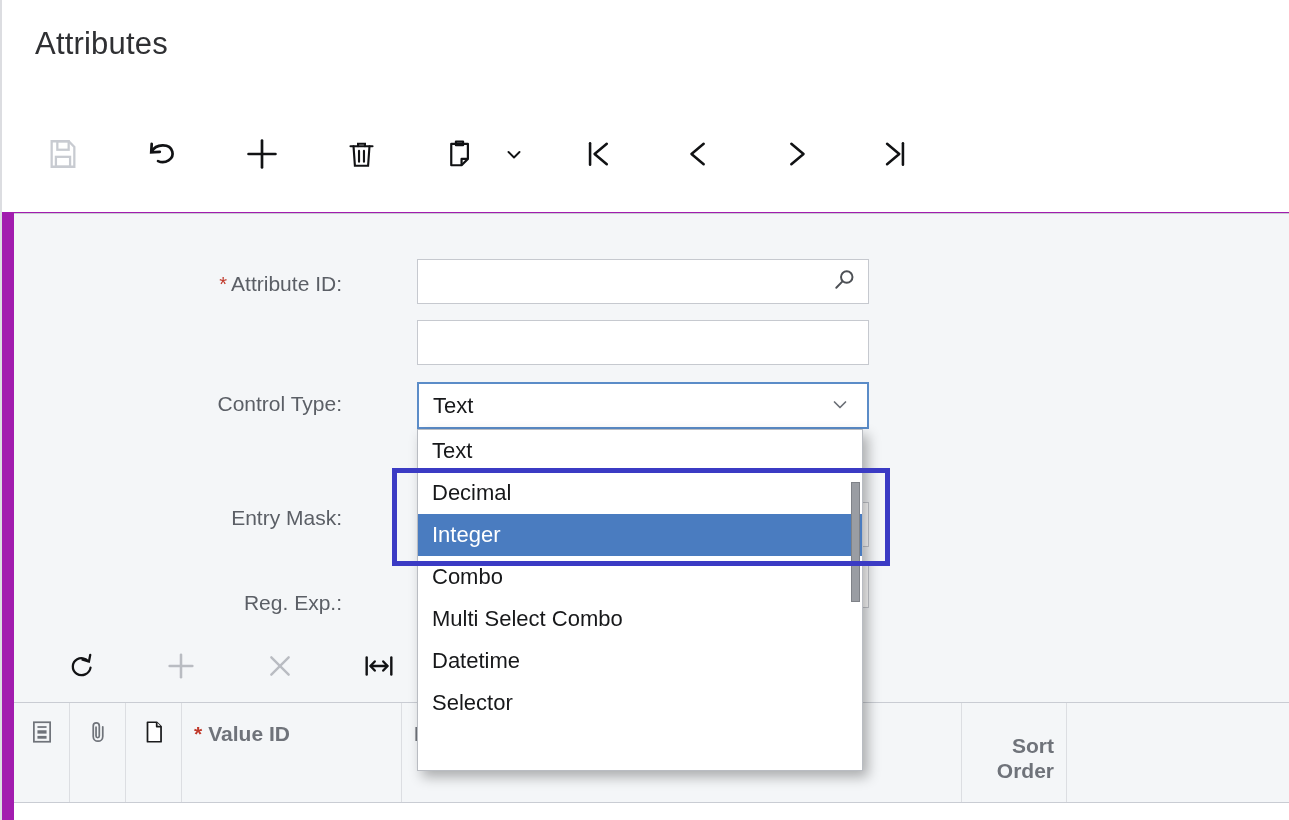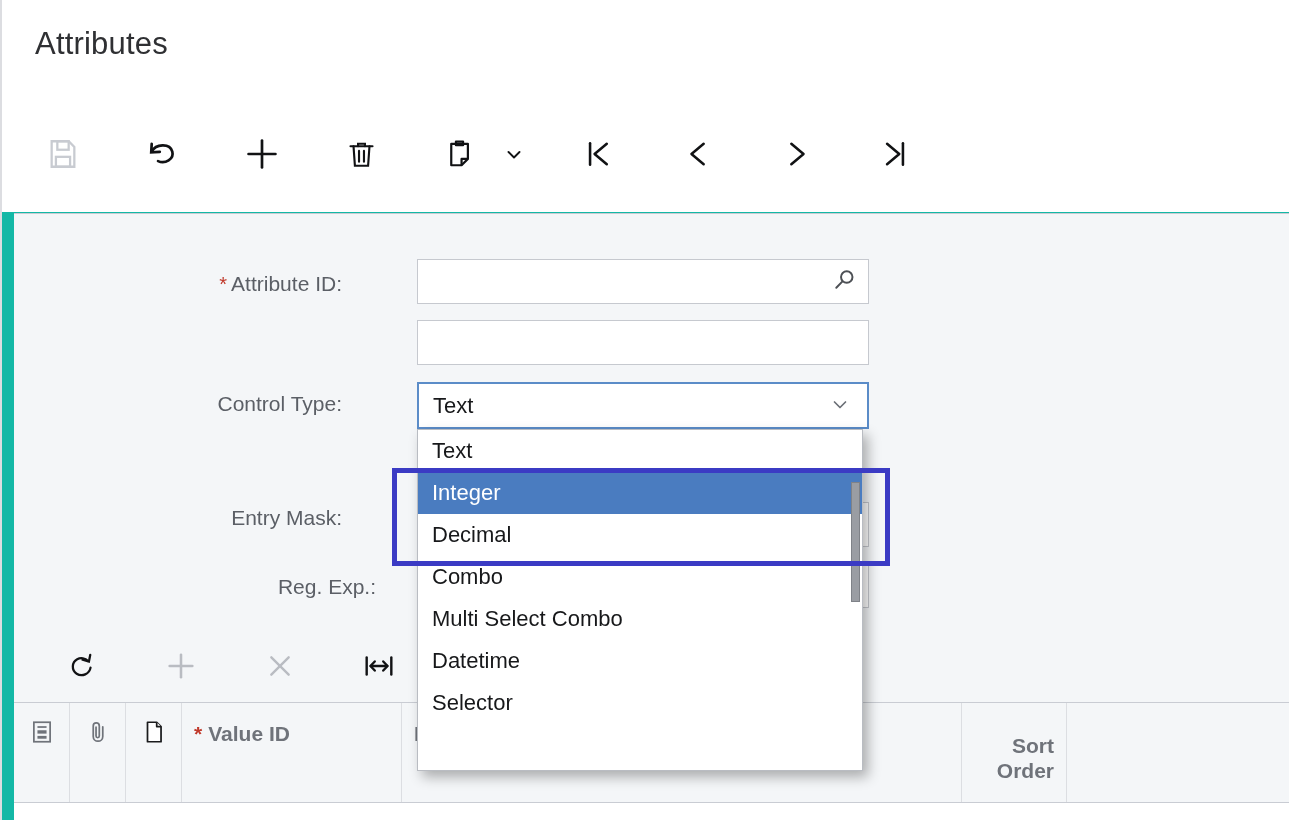--- a/index.html
+++ b/index.html
@@ -7,21 +7,21 @@
   html, body {
     margin: 0; padding: 0;
     width: 1289px; height: 820px;
     background: #ffffff;
     font-family: "Liberation Sans", sans-serif;
     overflow: hidden;
   }
   #app {
     position: relative;
     width: 1289px; height: 820px;
-    background: #14b8a6;
+    background: #a21caf;
     border-left: 2px solid #dcdde1;
     overflow: hidden;
   }
 
   
   .page-header {
     position: absolute;
     left: 0; top: 0; right: 0; height: 100px;
     background: #ffffff;
   }
@@ -315,38 +315,38 @@
           <line x1="10.2" y1="13.2" x2="4.7" y2="18.9"></line>
         </svg>
       </span>
     </div>
 
     <div class="text-input" style="left:403px; top:106px; width:452px;"></div>
 
     <div class="field-label" style="left:-12px; top:292px;"><span>Entry Mask:</span></div>
     <div class="text-input" style="left:403px; top:288px; width:452px;"></div>
 
-    <div class="field-label" style="left:-12px; top:361px;margin-left:34px;"><span>Reg. Exp.:</span></div>
+    <div class="field-label" style="left:-12px; top:377px;"><span>Reg. Exp.:</span></div>
     <div class="text-input" style="left:403px; top:349px; width:452px;"></div>
 
     <div class="field-label" style="left:-12px; top:178px;"><span>Control Type:</span></div>
     <div class="combo-box" style="left:403px; top:168px; width:452px; z-index:30;">
       <span class="combo-value">Text</span>
       <span class="combo-caret">
         <svg width="24" height="24" viewBox="0 0 24 24" fill="none" stroke="#6b6f76" stroke-width="1.7" stroke-linecap="round" stroke-linejoin="round">
           <polyline points="6.5,10 12,15.5 17.5,10"></polyline>
         </svg>
       </span>
     </div>
 
     <div class="dropdown" id="dropdown-list" style="left:403px; top:215px; width:446px; height:342px;">
 
     <div class="dd-item">Text</div>
+        <div class="dd-item">Decimal</div>
         <div class="dd-item selected" style="background: rgb(74, 124, 192);">Integer</div>
-        <div class="dd-item">Decimal</div>
         <div class="dd-item">Combo</div>
         <div class="dd-item">Multi Select Combo</div>
         <div class="dd-item">Datetime</div>
         <div class="dd-item">Selector</div>
         <div class="dd-scroll" style="height:338px;">
         <div class="dd-thumb" style="top:50px; height:120px;"></div>
       </div>
       </div>
 
     <div class="grid-toolbar" style="left:28px; top:430px; width:380px; height:48px;">

